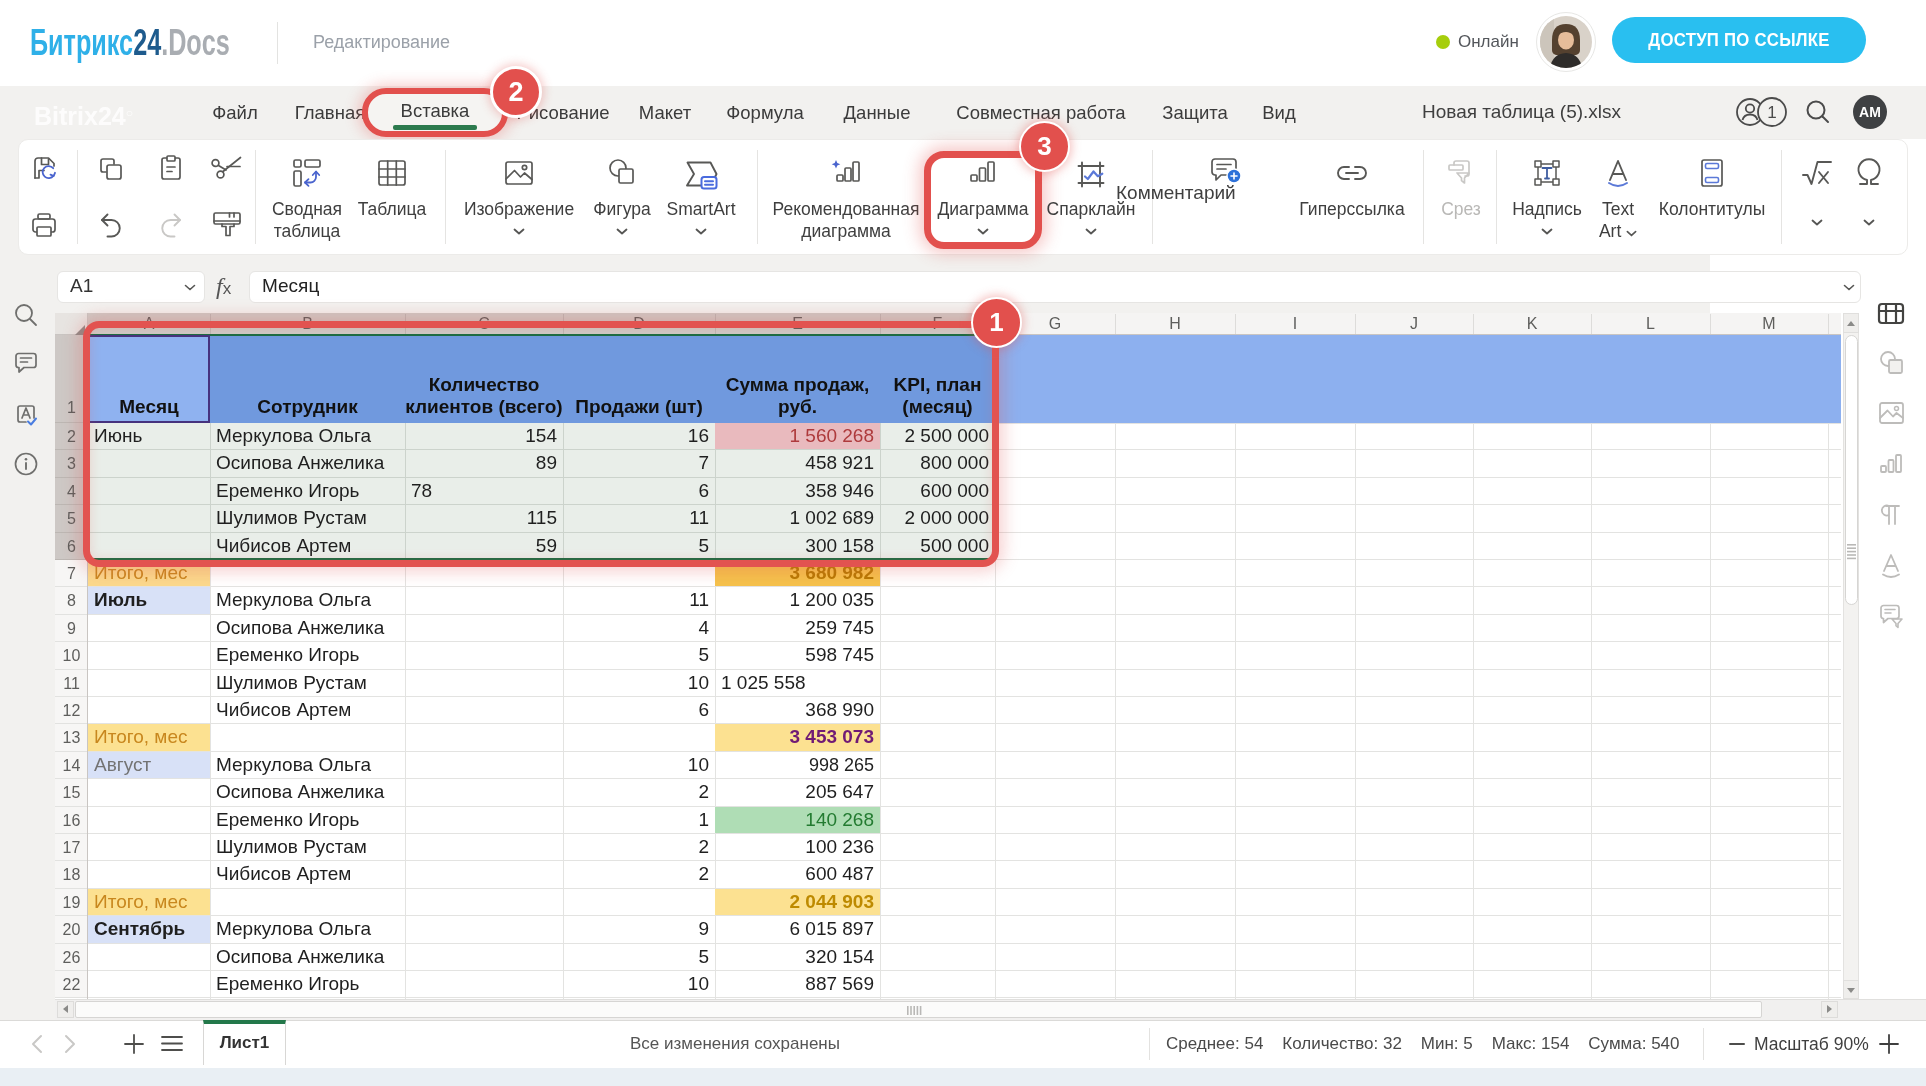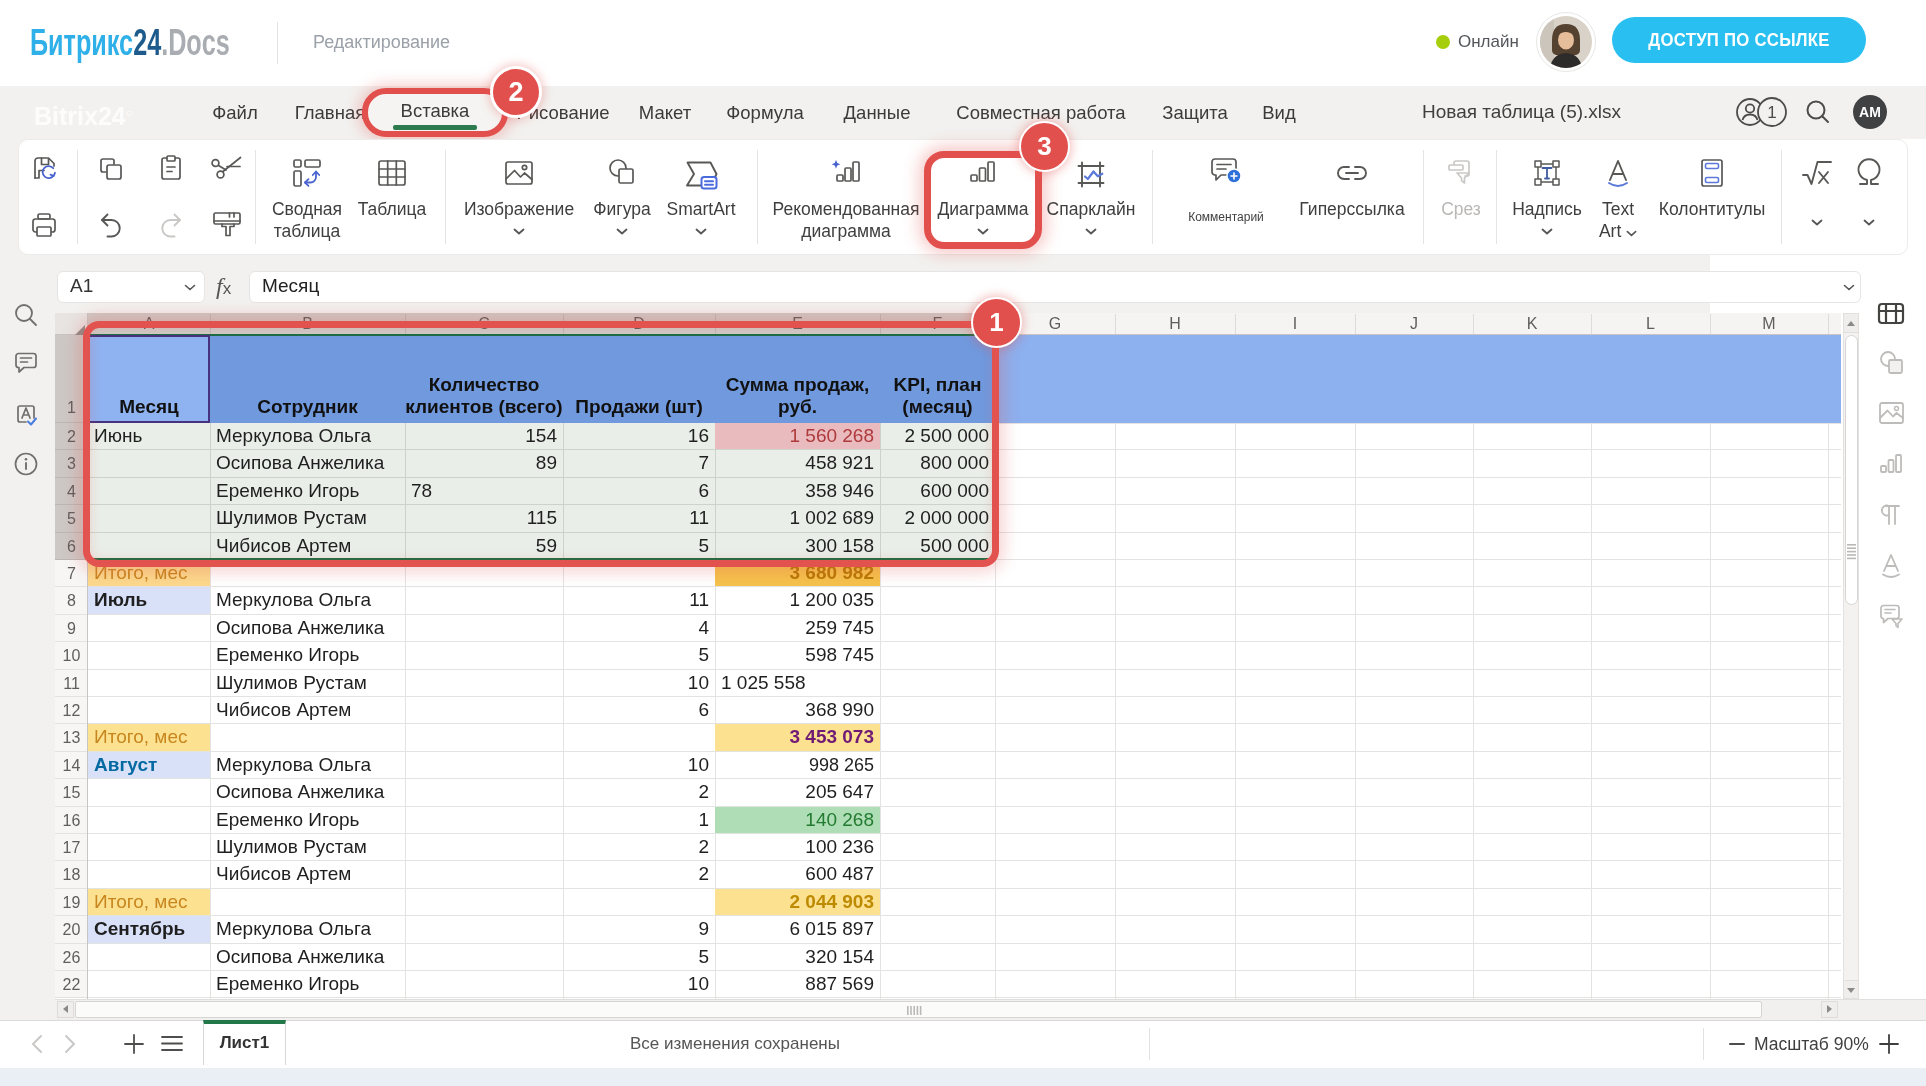--- a/index.html
+++ b/index.html
@@ -176,21 +176,21 @@
 <div style="position:absolute;left:981px;top:198px;width:220px;height:22px;font-size:17.5px;color:#3f3f3f;font-weight:400;text-align:center;line-height:22px;white-space:nowrap;">Спарклайн</div>
 <svg style="position:absolute;left:1085.0px;top:227.5px" width="12" height="7" viewBox="0 0 12 7" fill="none">
       <path d="M1.5 1.5 L6 5.5 L10.5 1.5" stroke="#565654" stroke-width="1.8" stroke-linecap="round" stroke-linejoin="round"></path>
     </svg>
 <svg style="position:absolute;left:1207.0px;top:155.0px" width="38" height="36" viewBox="0 0 38 36" fill="none">
       <path d="M5 7 a3 3 0 0 1 3-3 h18 a3 3 0 0 1 3 3 v10 a3 3 0 0 1 -3 3 H14 l-5 5 v-5 H8 a3 3 0 0 1 -3-3 z" stroke="#585856" stroke-width="1.7" stroke-linecap="round" stroke-linejoin="round"></path>
       <path d="M10 9.5 h14 M10 14 h9" stroke="#585856" stroke-width="1.7" stroke-linecap="round" stroke-linejoin="round"></path>
       <circle cx="27" cy="21" r="7" fill="#2d71d9" stroke="#fff" stroke-width="1.5"></circle>
       <path d="M27 18 v6 M24 21 h6" stroke="#fff" stroke-width="1.6" stroke-linecap="round"></path>
     </svg>
-<div style="position:absolute;left:1116px;top:206px;width:220px;height:22px;font-size:12px;color:#3f3f3f;font-weight:400;text-align:center;line-height:22px;white-space:nowrap;">Комментарий</div>
+<div style="position:absolute;left:1116px;top:182px;width:220px;height:22px;font-size:19px;color:#3f3f3f;font-weight:400;line-height:22px;white-space:nowrap;">Комментарий</div>
 <svg style="position:absolute;left:1332.0px;top:158.0px" width="40" height="30" viewBox="0 0 40 30" fill="none">
       <path d="M17 9 h-5 a6 6 0 0 0 0 12 h5" stroke="#585856" stroke-width="1.9" stroke-linecap="round" stroke-linejoin="round"></path>
       <path d="M23 9 h5 a6 6 0 0 1 0 12 h-5" stroke="#585856" stroke-width="1.9" stroke-linecap="round" stroke-linejoin="round"></path>
       <path d="M14 15 h12" stroke="#585856" stroke-width="1.9" stroke-linecap="round" stroke-linejoin="round"></path>
     </svg>
 <div style="position:absolute;left:1242px;top:198px;width:220px;height:22px;font-size:17.5px;color:#3f3f3f;font-weight:400;text-align:center;line-height:22px;white-space:nowrap;">Гиперссылка</div>
 <svg style="position:absolute;left:1444.0px;top:156.0px" width="34" height="34" viewBox="0 0 34 34" fill="none">
       <path d="M10 9 V7 a2 2 0 0 1 2-2 h11 a2 2 0 0 1 2 2 v11 a2 2 0 0 1 -2 2 h-2" stroke="#c9c8c6" stroke-width="1.7" stroke-linecap="round" stroke-linejoin="round"></path>
       <rect x="5" y="9" width="14" height="5" rx="1" stroke="#c9c8c6" stroke-width="1.7" stroke-linecap="round" stroke-linejoin="round"></rect>
       <path d="M13 17 h12 l-4.5 5 v5 l-3-2.5 v-2.5 z" stroke="#c9c8c6" stroke-width="1.7" stroke-linecap="round" stroke-linejoin="round"></path>
@@ -451,21 +451,21 @@
 <div style="position:absolute;left:569px;top:642.2px;width:140px;height:26.4px;font-size:19px;color:#1f1f1f;font-weight:400;text-align:right;line-height:26.4px;white-space:nowrap;">5</div>
 <div style="position:absolute;left:721px;top:642.2px;width:153px;height:26.4px;font-size:19px;color:#1f1f1f;font-weight:400;text-align:right;line-height:26.4px;white-space:nowrap;">598 745</div>
 <div style="position:absolute;left:216px;top:669.6px;width:183px;height:26.4px;font-size:19px;color:#1f1f1f;font-weight:400;text-align:left;line-height:26.4px;white-space:nowrap;">Шулимов Рустам</div>
 <div style="position:absolute;left:569px;top:669.6px;width:140px;height:26.4px;font-size:19px;color:#1f1f1f;font-weight:400;text-align:right;line-height:26.4px;white-space:nowrap;">10</div>
 <div style="position:absolute;left:721px;top:669.6px;width:153px;height:26.4px;font-size:19px;color:#1f1f1f;font-weight:400;text-align:left;line-height:26.4px;white-space:nowrap;">1 025 558</div>
 <div style="position:absolute;left:216px;top:697.0px;width:183px;height:26.4px;font-size:19px;color:#1f1f1f;font-weight:400;text-align:left;line-height:26.4px;white-space:nowrap;">Чибисов Артем</div>
 <div style="position:absolute;left:569px;top:697.0px;width:140px;height:26.4px;font-size:19px;color:#1f1f1f;font-weight:400;text-align:right;line-height:26.4px;white-space:nowrap;">6</div>
 <div style="position:absolute;left:721px;top:697.0px;width:153px;height:26.4px;font-size:19px;color:#1f1f1f;font-weight:400;text-align:right;line-height:26.4px;white-space:nowrap;">368 990</div>
 <div style="position:absolute;left:94px;top:724.4px;width:110px;height:26.4px;font-size:19px;color:#c8871e;font-weight:400;text-align:left;line-height:26.4px;white-space:nowrap;">Итого, мес</div>
 <div style="position:absolute;left:721px;top:724.4px;width:153px;height:26.4px;font-size:19px;color:#701a75;font-weight:700;text-align:right;line-height:26.4px;white-space:nowrap;">3 453 073</div>
-<div style="position:absolute;left:94px;top:751.8px;width:110px;height:26.4px;font-size:19px;color:#0369a1;font-weight:700;text-align:left;line-height:26.4px;white-space:nowrap;">Август</div>
+<div style="position:absolute;left:94px;top:751.8px;width:110px;height:26.4px;font-size:19px;color:#737373;font-weight:400;text-align:left;line-height:26.4px;white-space:nowrap;">Август</div>
 <div style="position:absolute;left:216px;top:751.8px;width:183px;height:26.4px;font-size:19px;color:#1f1f1f;font-weight:400;text-align:left;line-height:26.4px;white-space:nowrap;">Меркулова Ольга</div>
 <div style="position:absolute;left:569px;top:751.8px;width:140px;height:26.4px;font-size:19px;color:#1f1f1f;font-weight:400;text-align:right;line-height:26.4px;white-space:nowrap;">10</div>
 <div style="position:absolute;left:721px;top:751.8px;width:153px;height:26.4px;font-size:18px;color:#1f1f1f;font-weight:400;text-align:right;line-height:26.4px;white-space:nowrap;">998 265</div>
 <div style="position:absolute;left:216px;top:779.2px;width:183px;height:26.4px;font-size:19px;color:#1f1f1f;font-weight:400;text-align:left;line-height:26.4px;white-space:nowrap;">Осипова Анжелика</div>
 <div style="position:absolute;left:569px;top:779.2px;width:140px;height:26.4px;font-size:19px;color:#1f1f1f;font-weight:400;text-align:right;line-height:26.4px;white-space:nowrap;">2</div>
 <div style="position:absolute;left:721px;top:779.2px;width:153px;height:26.4px;font-size:19px;color:#1f1f1f;font-weight:400;text-align:right;line-height:26.4px;white-space:nowrap;">205 647</div>
 <div style="position:absolute;left:216px;top:806.5999999999999px;width:183px;height:26.4px;font-size:19px;color:#1f1f1f;font-weight:400;text-align:left;line-height:26.4px;white-space:nowrap;">Еременко Игорь</div>
 <div style="position:absolute;left:569px;top:806.5999999999999px;width:140px;height:26.4px;font-size:19px;color:#1f1f1f;font-weight:400;text-align:right;line-height:26.4px;white-space:nowrap;">1</div>
 <div style="position:absolute;left:721px;top:806.5999999999999px;width:153px;height:26.4px;font-size:19px;color:#237b31;font-weight:400;text-align:right;line-height:26.4px;white-space:nowrap;">140 268</div>
 <div style="position:absolute;left:216px;top:834.0px;width:183px;height:26.4px;font-size:19px;color:#1f1f1f;font-weight:400;text-align:left;line-height:26.4px;white-space:nowrap;">Шулимов Рустам</div>
@@ -565,20 +565,21 @@
 <svg style="position:absolute;left:123.0px;top:1033.0px" width="22" height="22" viewBox="0 0 22 22" fill="none">
       <path d="M11 2 V20 M2 11 H20" stroke="#4e4e4c" stroke-width="1.8" stroke-linecap="round"></path>
     </svg>
 <svg style="position:absolute;left:160.0px;top:1034.0px" width="24" height="20" viewBox="0 0 24 20" fill="none">
       <path d="M2 3 H22 M2 9.5 H22 M2 16 H22" stroke="#4e4e4c" stroke-width="1.8" stroke-linecap="round"></path>
     </svg>
 <div style="position:absolute;left:203px;top:1020px;width:83px;height:45px;background:#fff;border-left:1px solid #d8d7d5;border-right:1px solid #d8d7d5;border-top:4px solid #23784a;"></div>
 <div style="position:absolute;left:203px;top:1022px;width:83px;height:42px;font-size:17px;color:#333;font-weight:700;text-align:center;line-height:42px;white-space:nowrap;">Лист1</div>
 <div style="position:absolute;left:435px;top:1022px;width:600px;height:44px;font-size:17px;color:#555;font-weight:400;text-align:center;line-height:44px;white-space:nowrap;">Все изменения сохранены</div>
 <div style="position:absolute;left:1149px;top:1028px;width:1px;height:32px;background:#e3e2e0;"></div>
+<div style="position:absolute;left:1166px;top:1022px;width:540px;height:44px;font-size:17px;color:#4a4a4a;font-weight:400;text-align:left;line-height:44px;white-space:nowrap;">Среднее: 54&nbsp;&nbsp;&nbsp;&nbsp;Количество: 32&nbsp;&nbsp;&nbsp;&nbsp;Мин: 5&nbsp;&nbsp;&nbsp;&nbsp;Макс: 154&nbsp;&nbsp;&nbsp;&nbsp;Сумма: 540</div>
 <div style="position:absolute;left:1703px;top:1028px;width:1px;height:32px;background:#e3e2e0;"></div>
 <svg style="position:absolute;left:1728.0px;top:1035.0px" width="18" height="18" viewBox="0 0 18 18" fill="none">
       <path d="M2 9 H16" stroke="#4e4e4c" stroke-width="2" stroke-linecap="round"></path>
     </svg>
 <div style="position:absolute;left:1754px;top:1022px;width:116px;height:44px;font-size:17.5px;color:#3f3f3f;font-weight:400;text-align:left;line-height:44px;white-space:nowrap;">Масштаб 90%</div>
 <svg style="position:absolute;left:1879.0px;top:1034.0px" width="20" height="20" viewBox="0 0 20 20" fill="none">
       <path d="M10 1 V19 M1 10 H19" stroke="#3f3f3f" stroke-width="1.8" stroke-linecap="round"></path>
     </svg>
 <div style="position:absolute;left:0px;top:1068px;width:1926px;height:18px;background:#e9eff4;"></div>
 </div>

